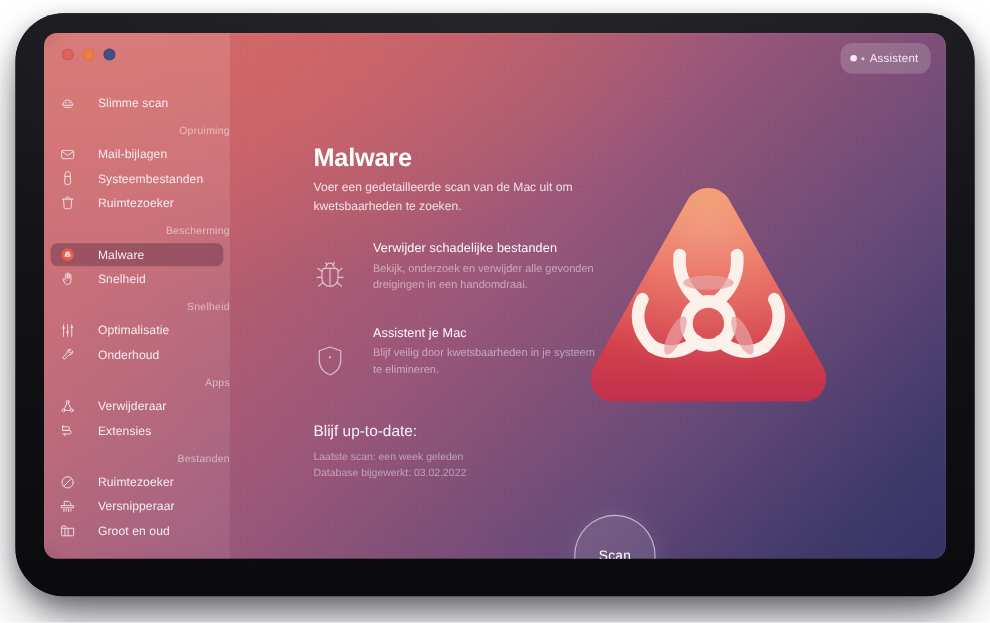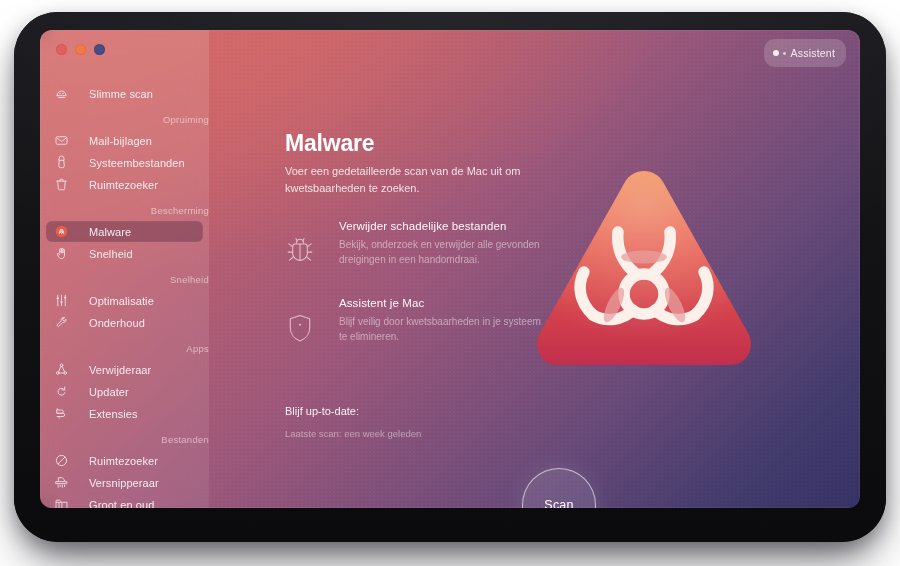--- a/index.html
+++ b/index.html
@@ -162,21 +162,21 @@
   .feat-ico { width: 30px; flex: 0 0 30px; padding-top: 1px; opacity: 0.62; }
   .feat-ico svg { width: 30px; height: 32px; display: block; }
   .feat-title {
     font-size: 11.5px; color: #fdf8fb; margin-bottom: 5px; letter-spacing: 0.1px;
   }
   .feat-desc {
     font-size: 10px; line-height: 1.5; color: rgba(255,255,255,0.48);
   }
 
   .status { position: absolute; left: 76px; top: 353px; }
-  .status-head { font-size: 11px; color: #f7f1f6; margin-bottom: 9px; margin-top: 22px; }
+  .status-head { font-size: 14px; color: #f7f1f6; margin-bottom: 9px; }
   .status-line { font-size: 9.5px; color: rgba(255,255,255,0.45); line-height: 1.62; }
 
   
   .hero {
     position: absolute;
     left: 321px; top: 135px;
     width: 228px; height: 210px;
   }
   .hero svg { width: 228px; height: 210px; display: block; }
 
@@ -314,29 +314,20 @@
         <div class="sb-item">
           <span class="sb-ico">
             <svg viewBox="0 0 24 24" fill="none" stroke="#f3ecf1" stroke-width="1.4" stroke-linecap="round">
               <circle cx="12" cy="5.2" r="2.1"></circle>
                 <circle cx="6" cy="17.6" r="2.1"></circle>
                 <circle cx="18" cy="17.6" r="2.1"></circle>
               <path d="M11 7.1L7.2 15.6M13 7.1l3.8 8.5M8 17.6h8"></path>
             </svg>
           </span>
           <span>Verwijderaar</span>
-        </div>
-        <div class="sb-item">
-          <span class="sb-ico">
-            <svg viewBox="0 0 24 24" fill="none" stroke="#f3ecf1" stroke-width="1.4" stroke-linecap="round">
-              <path d="M16.8 9.4a5.6 5.6 0 1 0 .6 4.4"></path>
-                <path d="M17.2 4.6v4.8h-4.6"></path>
-            </svg>
-          </span>
-          <span>Updater</span>
         </div>
         <div class="sb-item">
           <span class="sb-ico">
             <svg viewBox="0 0 24 24" fill="none" stroke="#f3ecf1" stroke-width="1.4" stroke-linecap="round" stroke-linejoin="round">
               <path d="M5 6.4h7.2a2.6 2.6 0 1 1 0 5.2H5z"></path>
               <path d="M5 11.6h9.4a2.6 2.6 0 1 1 0 5.2H5"></path>
               <path d="M8.2 16.8v2.6M5 6.4V4.2"></path>
             </svg>
           </span>
           <span>Extensies</span>
@@ -407,20 +398,21 @@
             <div>
               <div class="feat-title">Assistent je Mac</div>
               <div class="feat-desc">Blijf veilig door kwetsbaarheden in je systeem te elimineren.</div>
             </div>
           </div>
         </div>
 
         <div class="status">
           <div class="status-head">Blijf up-to-date:</div>
           <div class="status-line">Laatste scan: een week geleden</div>
+          <div class="status-line">Database bijgewerkt: 03.02.2022</div>
         </div>
 
         <div class="hero">
           <svg viewBox="0 0 228 210">
             <defs>
               <linearGradient id="triGrad" x1="0" y1="0" x2="0" y2="1">
                 <stop offset="0%" stop-color="#f08a55"></stop>
                 <stop offset="38%" stop-color="#e8604f"></stop>
                 <stop offset="72%" stop-color="#d4424c"></stop>
                 <stop offset="100%" stop-color="#c12f4d"></stop>

